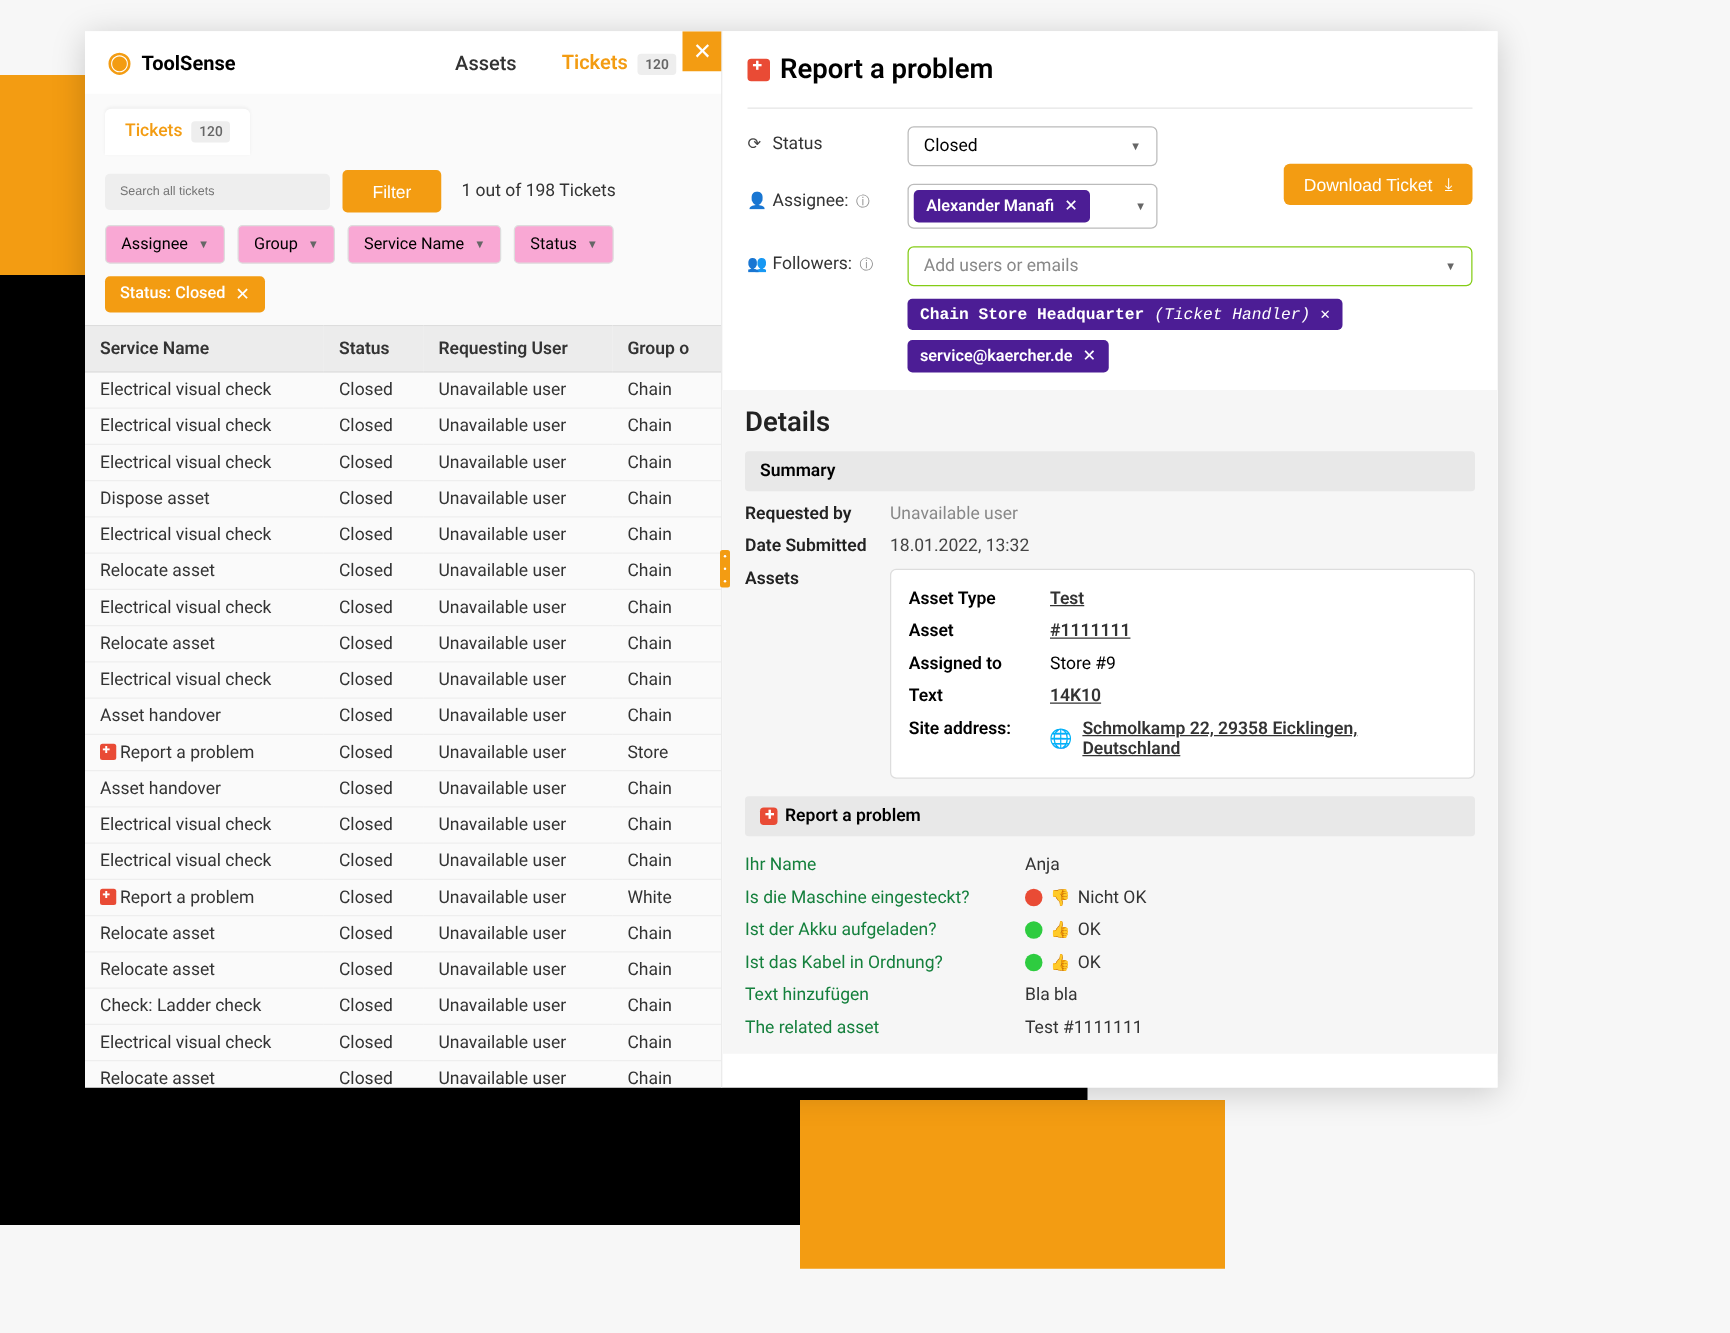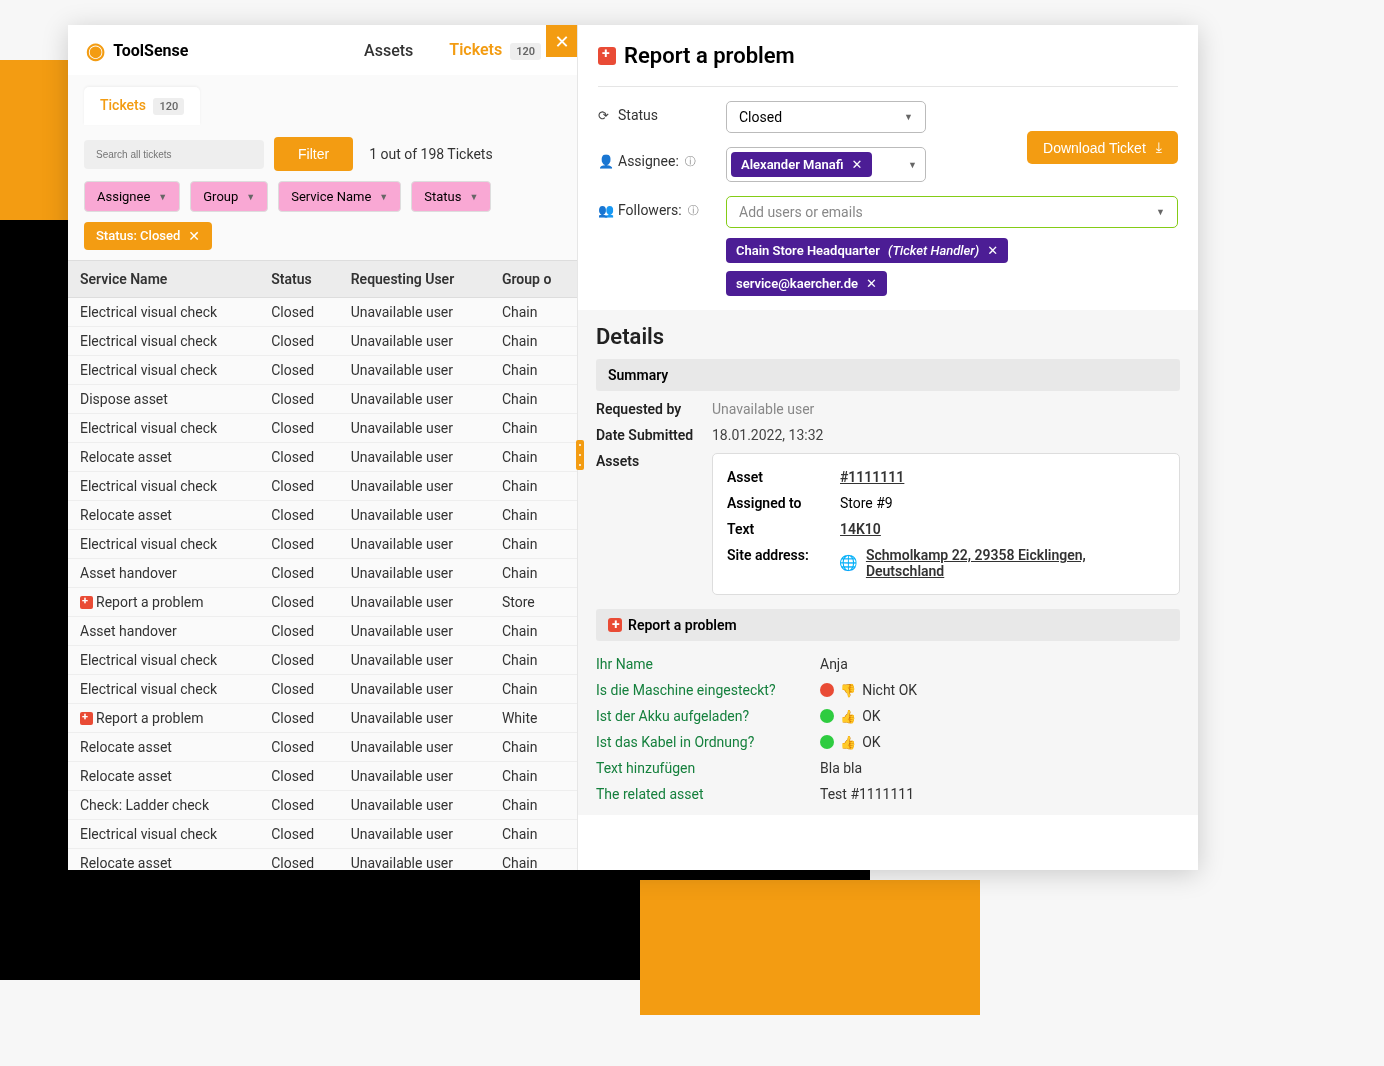--- a/index.html
+++ b/index.html
@@ -601,21 +601,21 @@
       <div class="meta-label">
           <span class="ic">👥</span>
           <span>Followers:</span>
           <span class="info-ic">ⓘ</span>
         </div>
       <div style="flex:1;">
         <div class="followers-select">
           <span>Add users or emails</span>
           <span class="caret">▼</span>
         </div>
-        <div class="pill-row" style="margin-top:10px;">
+        <div class="pill-row" style="margin-top:10px;font-family:Liberation Mono, monospace;">
           <span class="pill">
             <span>Chain Store Headquarter</span>
             <i style="font-style:italic;font-weight:500;">(Ticket Handler)</i>
             <span class="x">✕</span>
           </span>
         </div>
         <div class="pill-row" style="margin-top:8px;">
           <span class="pill">
             <span>service@kaercher.de</span>
             <span class="x">✕</span>
@@ -632,20 +632,24 @@
           <div class="k">Requested by</div>
           <div class="v muted">Unavailable user</div>
         </div>
       <div class="kv">
           <div class="k">Date Submitted</div>
           <div class="v">18.01.2022, 13:32</div>
         </div>
       <div class="kv">
         <div class="k">Assets</div>
         <div class="asset-box">
+          <div class="asset-row">
+              <div class="ak">Asset Type</div>
+              <div class="av"><a href="#">Test</a></div>
+            </div>
           <div class="asset-row">
               <div class="ak">Asset</div>
               <div class="av"><a href="#">#1111111</a></div>
             </div>
           <div class="asset-row">
               <div class="ak">Assigned to</div>
               <div class="av">Store #9</div>
             </div>
           <div class="asset-row">
               <div class="ak">Text</div>

